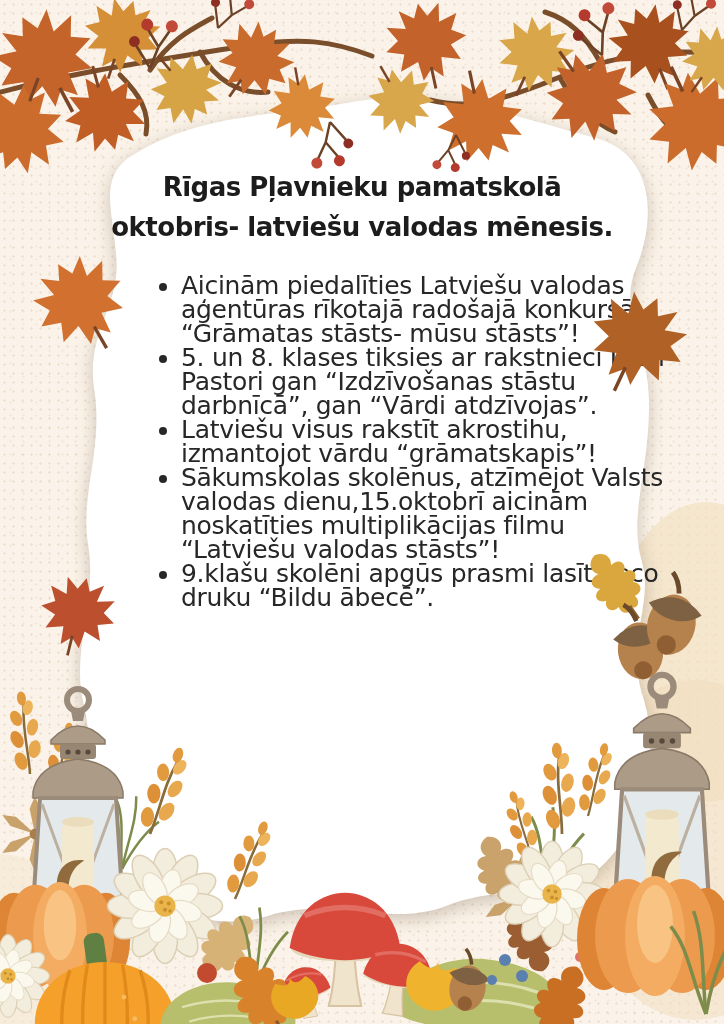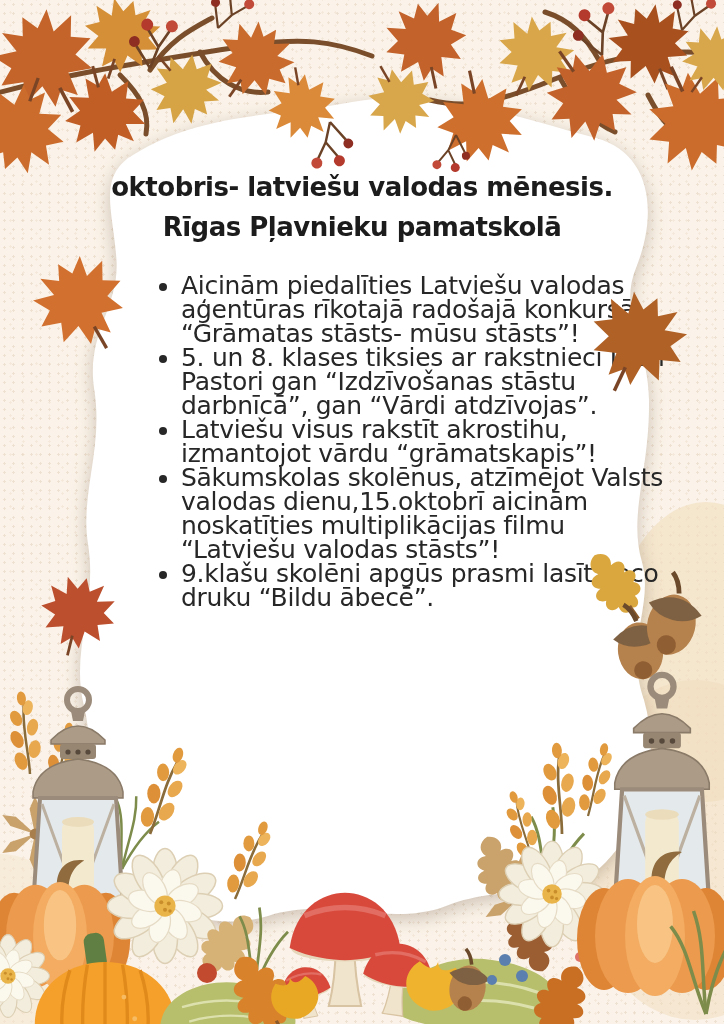--- a/index.html
+++ b/index.html
@@ -195,22 +195,22 @@
       C 208 934 152 906 112 862
       C 76 820 98 762 84 706
       C 70 650 98 606 88 544
       C 80 492 104 448 94 388
       C 86 330 122 306 116 254
       C 112 208 100 180 128 158 Z"></path>
   </svg>
 
   <div class="content">
     <h1 class="title">
+      <span>Rīgas Pļavnieku pamatskolā</span>
       <span>oktobris- latviešu valodas mēnesis.</span>
-      <span>Rīgas Pļavnieku pamatskolā</span>
     </h1>
     <ul class="announcements">
       <li>Aicinām piedalīties Latviešu valodas aģentūras rīkotajā radošajā konkursā “Grāmatas stāsts- mūsu stāsts”!</li>
       <li>5. un 8. klases tiksies ar rakstnieci Luīzi Pastori gan “Izdzīvošanas stāstu darbnīcā”, gan “Vārdi atdzīvojas”.</li>
       <li>Latviešu visus rakstīt akrostihu, izmantojot vārdu “grāmatskapis”!</li>
       <li>Sākumskolas skolēnus, atzīmējot Valsts valodas dienu,15.oktobrī aicinām noskatīties multiplikācijas filmu “Latviešu valodas stāsts”!</li>
       <li>9.klašu skolēni  apgūs prasmi lasīt veco druku “Bildu ābecē”.</li>
     </ul>
   </div>
 

